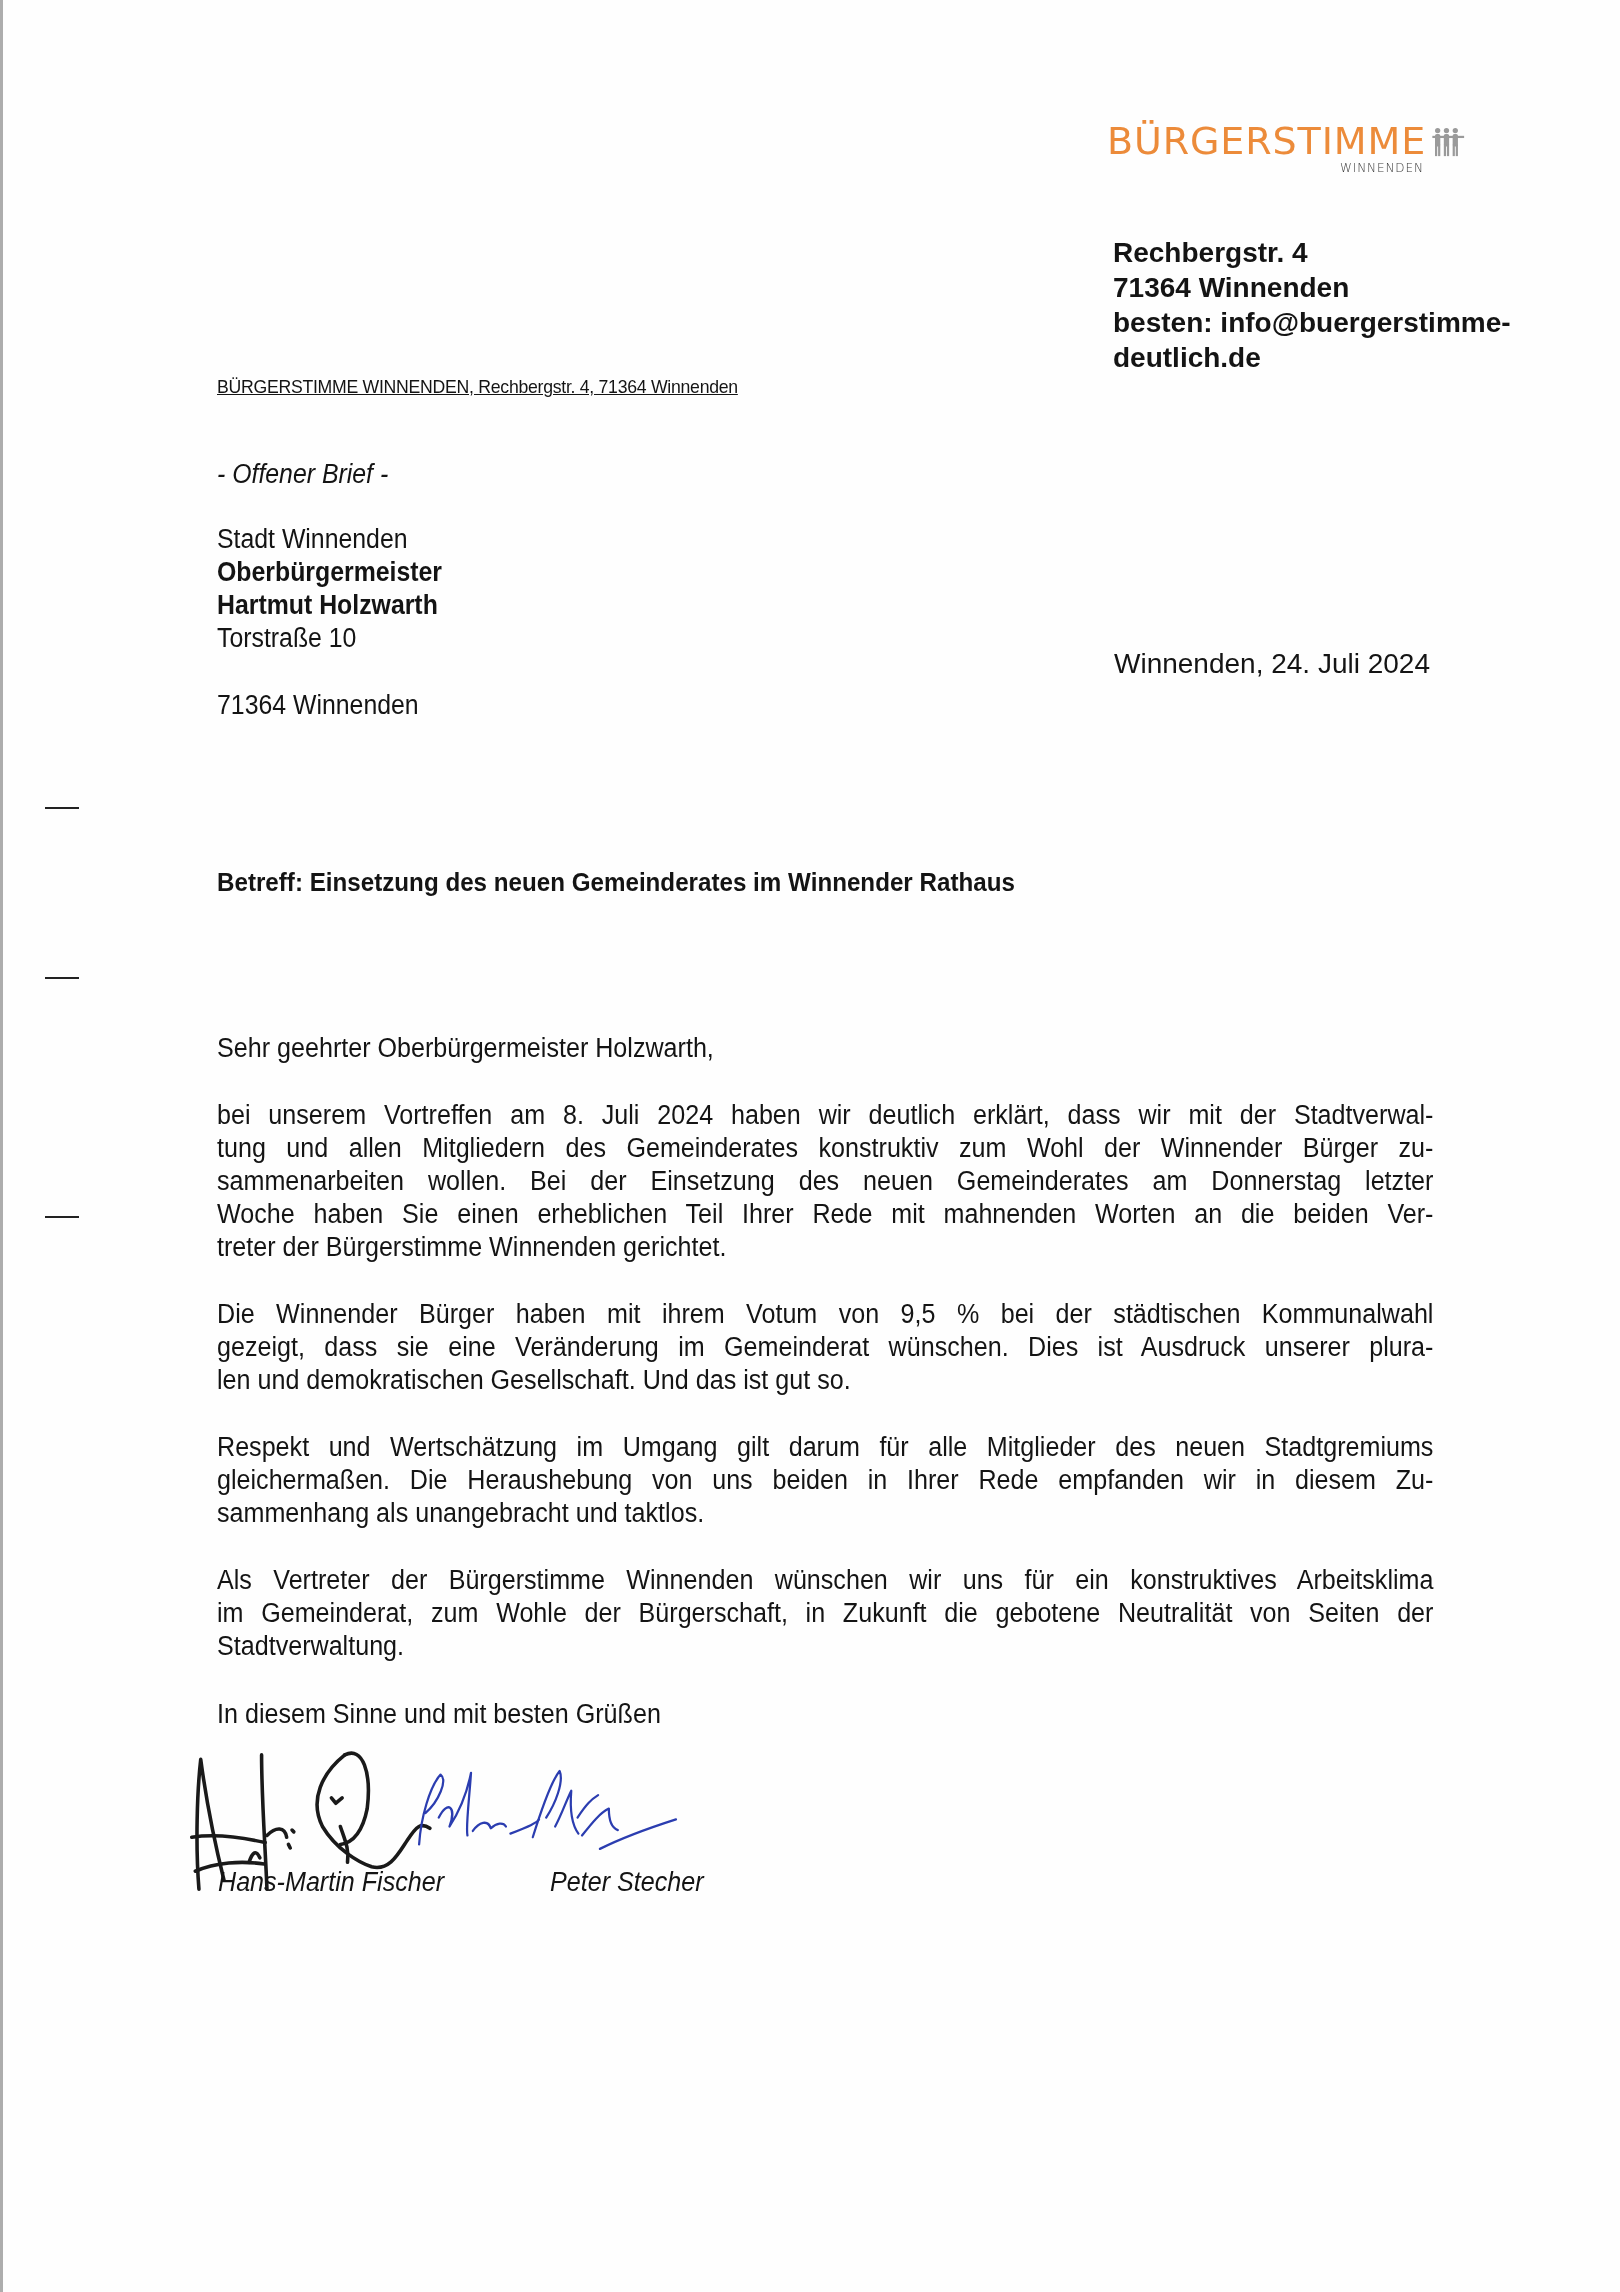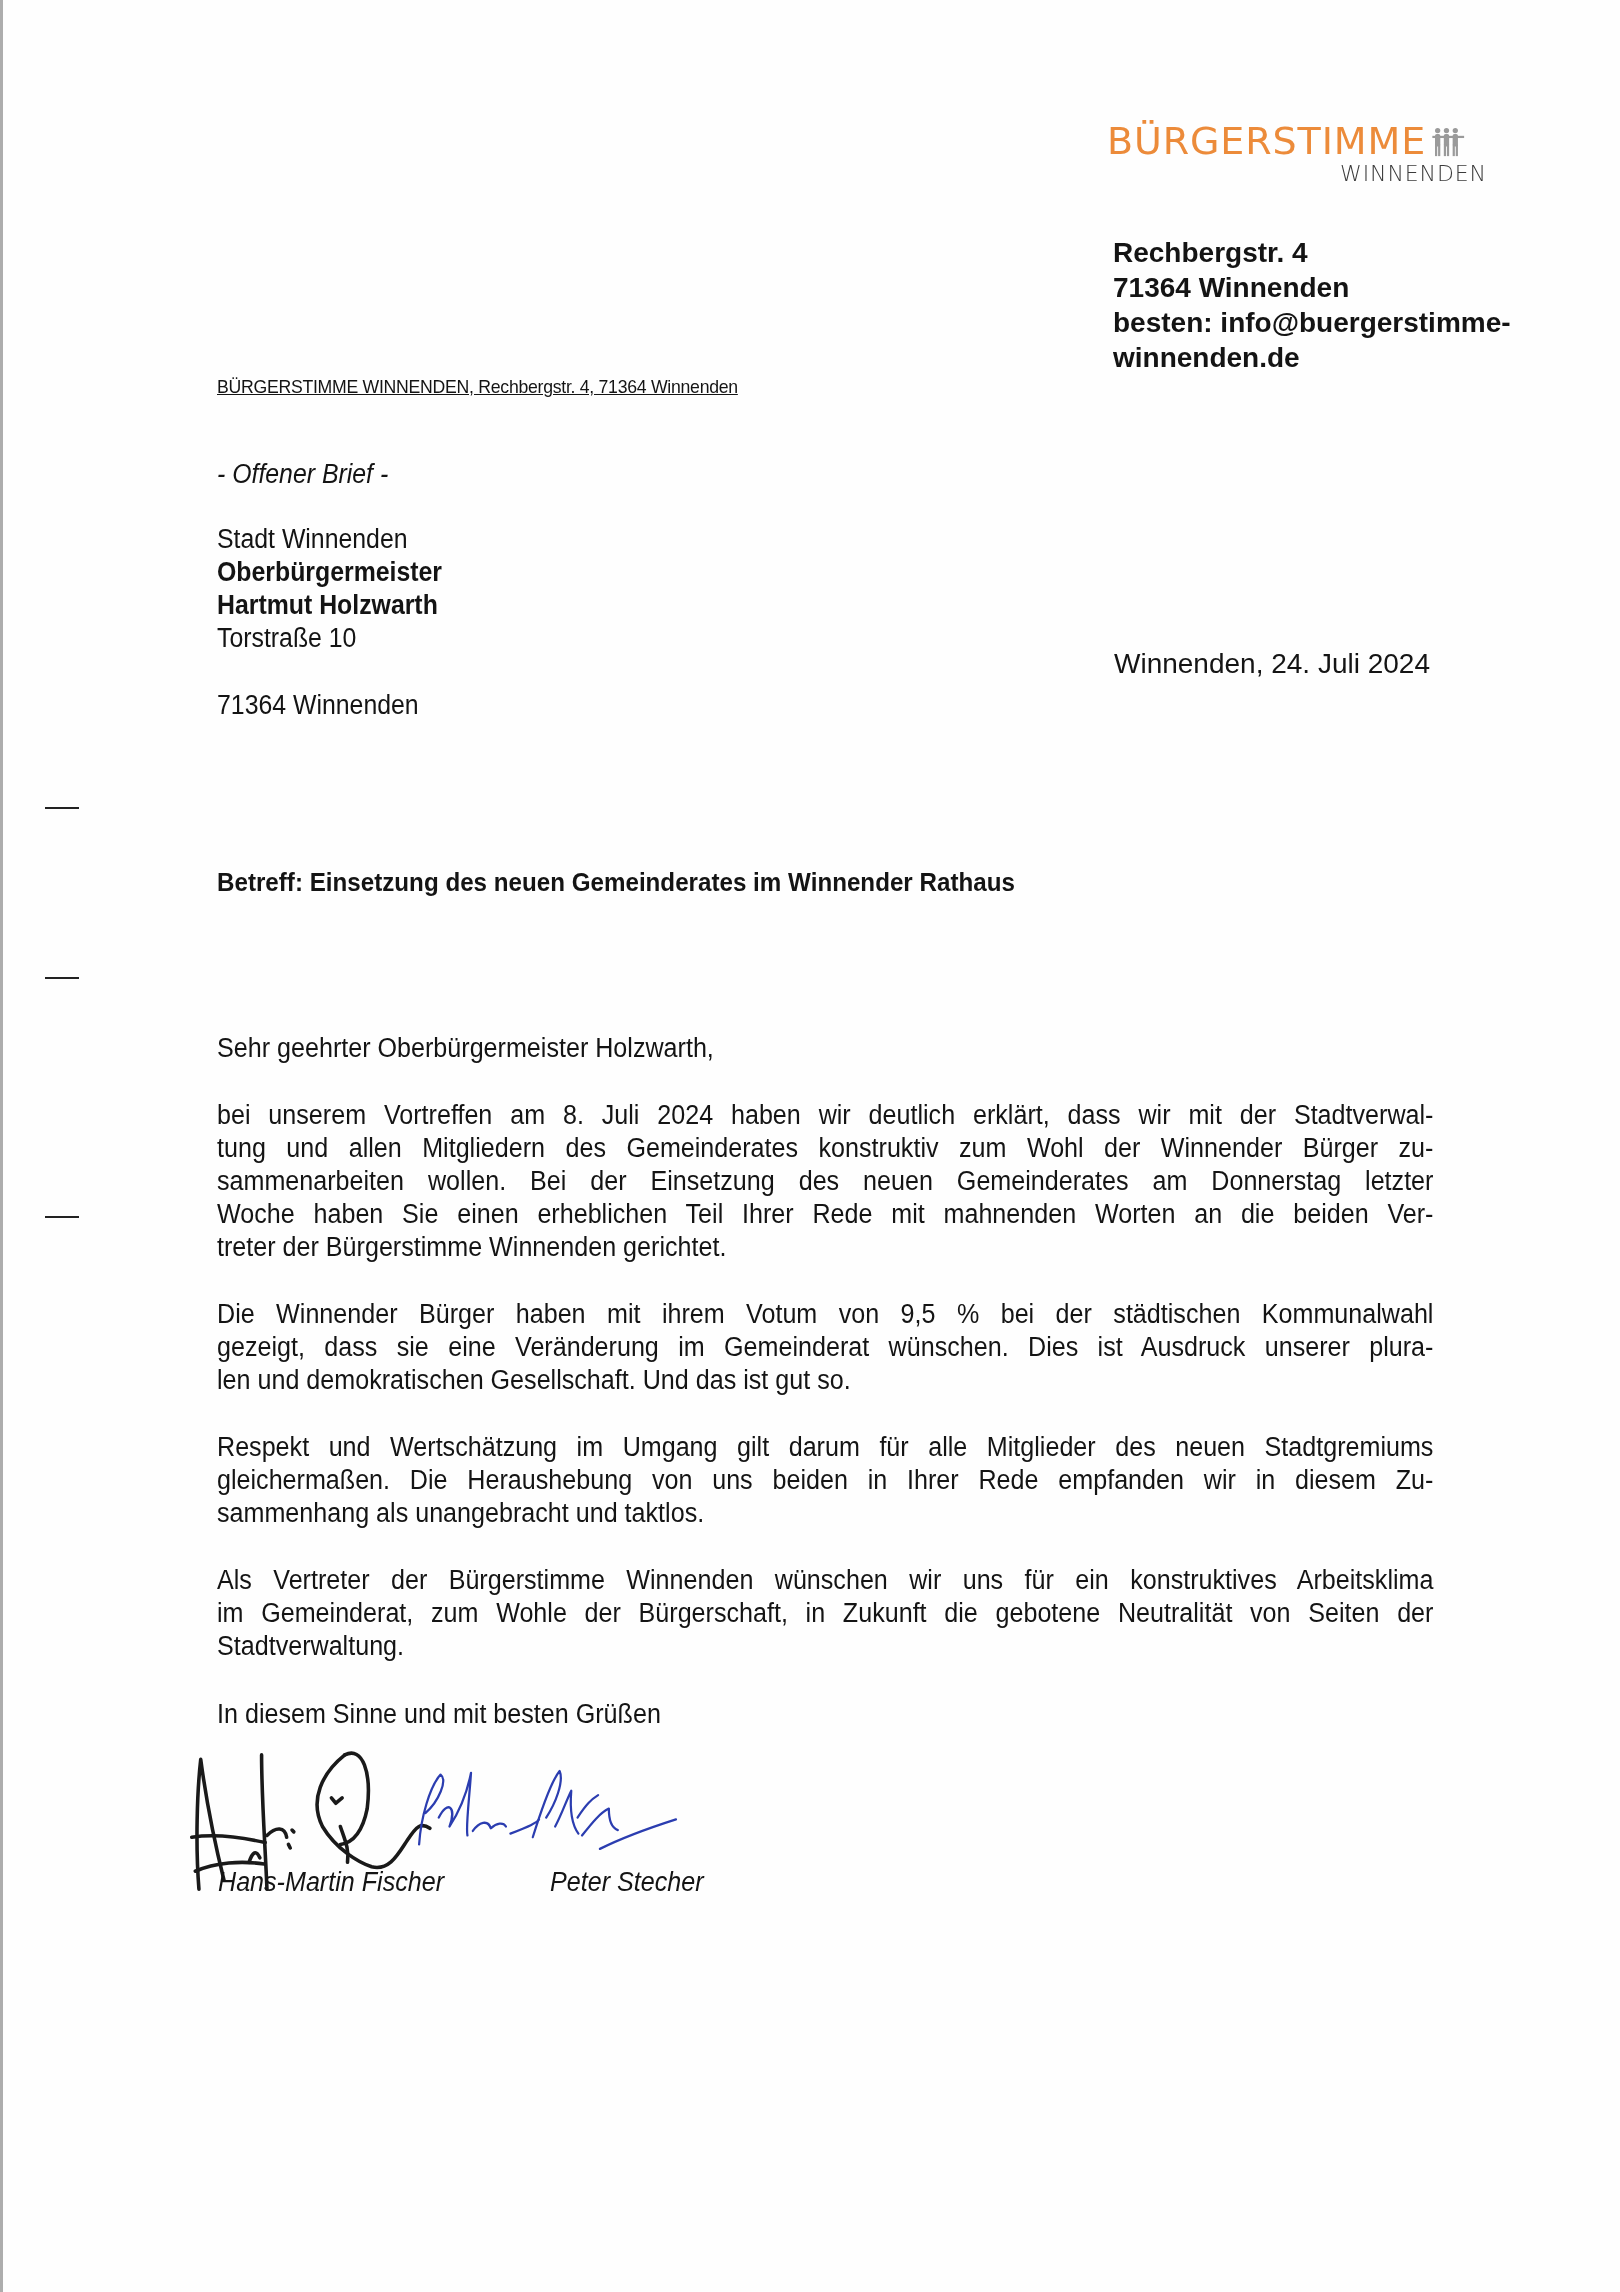--- a/index.html
+++ b/index.html
@@ -7,21 +7,21 @@
       width: 1620px; height: 2293px; position: relative; overflow: hidden;
       font-family: "Liberation Sans", sans-serif; color: #141414;
     }
     .page { position: absolute; left: 0; top: 0; width: 1620px; height: 2293px; background: #fefefe; }
     .edge { position: absolute; left: 0; top: 0; width: 2.7px; height: 2293px; background: #6a6a6a; opacity: 0.55; }
     .fold-mark { position: absolute; left: 45px; width: 34px; height: 1.8px; background: #222; }
 
     .logo { position: absolute; left: 1107px; top: 122px; width: 376px; }
     .logo-main { font-family: "DejaVu Sans", sans-serif; font-size: 38px; letter-spacing: 0.9px; color: #ec8b3a; line-height: 1; display: inline-block; }
     .logo-people { display: inline-block; vertical-align: top; margin-left: 1.8px; margin-top: 5.4px; }
-    .logo-sub { position: absolute; left: 233px; top: 39px; font-family: "DejaVu Sans", sans-serif; font-size: 22px; letter-spacing: 0.9px; color: #3a3a3a; font-weight: 300; }
+    .logo-sub { position: absolute; left: 233px; top: 39px; font-family: "DejaVu Sans", sans-serif; font-size: 12px; letter-spacing: 0.9px; color: #3a3a3a; font-weight: 300; }
 
     .sender-block { position: absolute; left: 1113px; top: 235px; font-size: 28px; line-height: 35px; font-weight: bold; }
     .return-line { position: absolute; left: 217px; top: 376px; font-size: 19px; text-decoration: underline; letter-spacing: -0.3px; transform: scaleX(0.93); transform-origin: left; }
     .open-letter { position: absolute; left: 217px; top: 459px; font-size: 27px; font-style: italic; transform: scaleX(0.92); transform-origin: left; }
 
     .recipient { position: absolute; left: 217px; top: 523px; font-size: 27px; line-height: 33px; transform: scaleX(0.92); transform-origin: left; }
     .recipient .bold { font-weight: bold; }
     .recipient .zip { margin-top: 34px; }
 
     .date { position: absolute; left: 1114px; top: 648px; font-size: 28px; text-align: right; }
@@ -70,21 +70,21 @@
         </g>
       </svg>
     </span>
     <div class="logo-sub">WINNENDEN</div>
   </div>
 
   <div class="sender-block">
     <div>Rechbergstr. 4</div>
     <div>71364 Winnenden</div>
     <div>besten: info@buergerstimme-</div>
-    <div>winnenden.de</div>
+    <div>deutlich.de</div>
   </div>
 
   <div class="return-line">BÜRGERSTIMME WINNENDEN, Rechbergstr. 4, 71364 Winnenden</div>
 
   <div class="open-letter">- Offener Brief -</div>
 
   <div class="recipient">
     <div>Stadt Winnenden</div>
     <div class="bold">Oberbürgermeister</div>
     <div class="bold">Hartmut Holzwarth</div>

